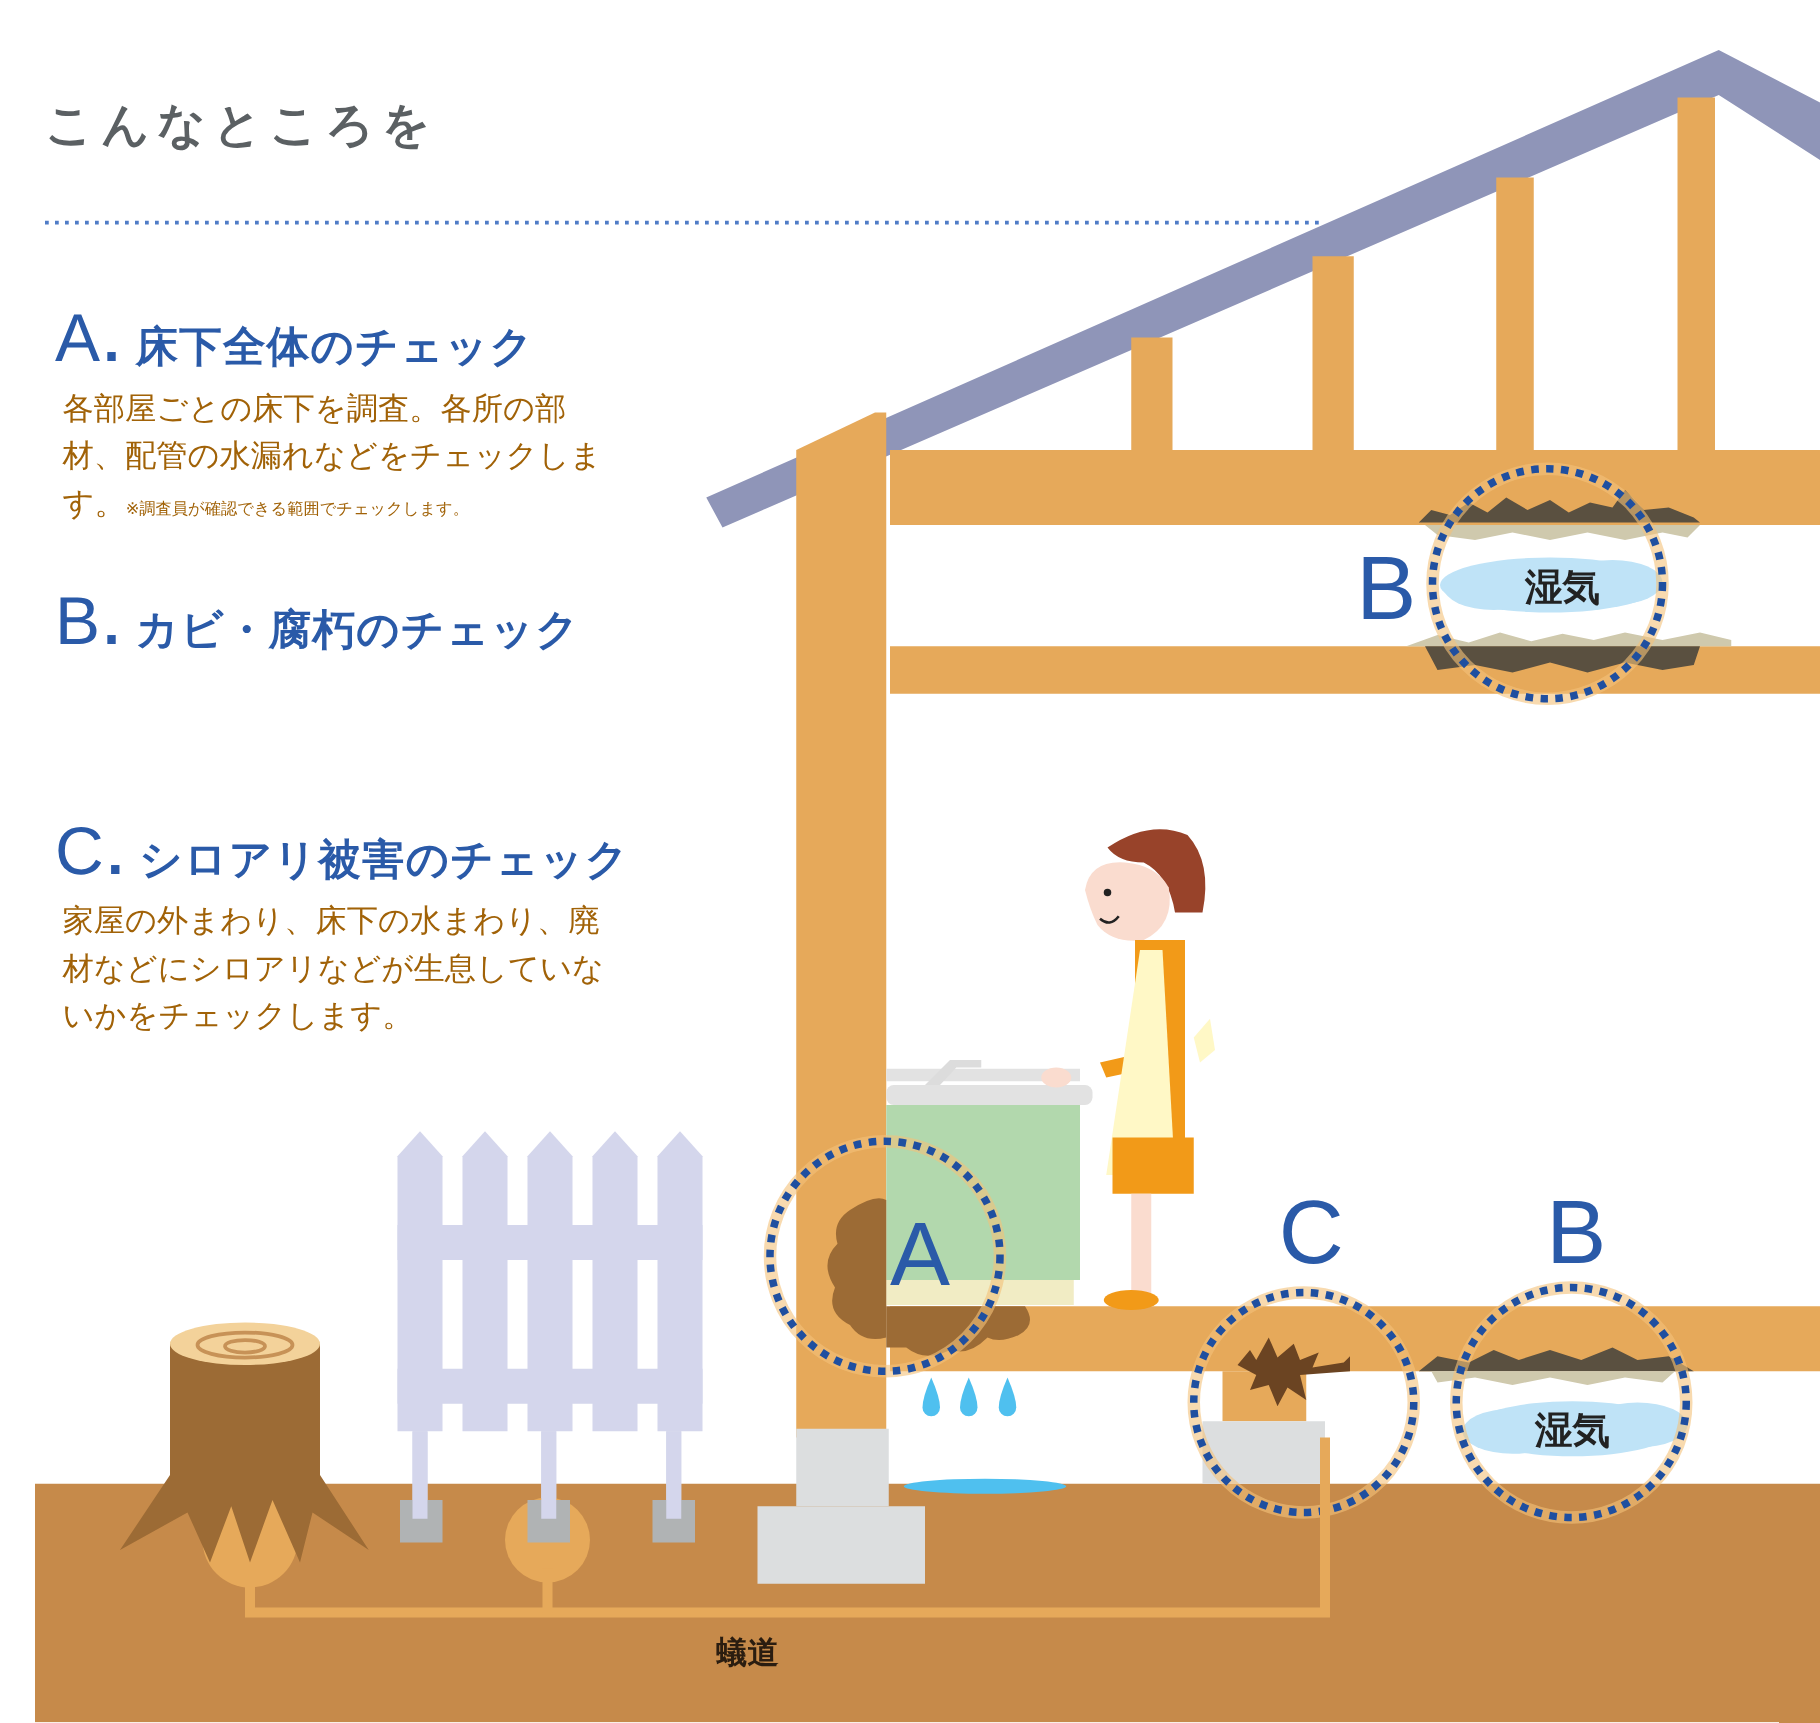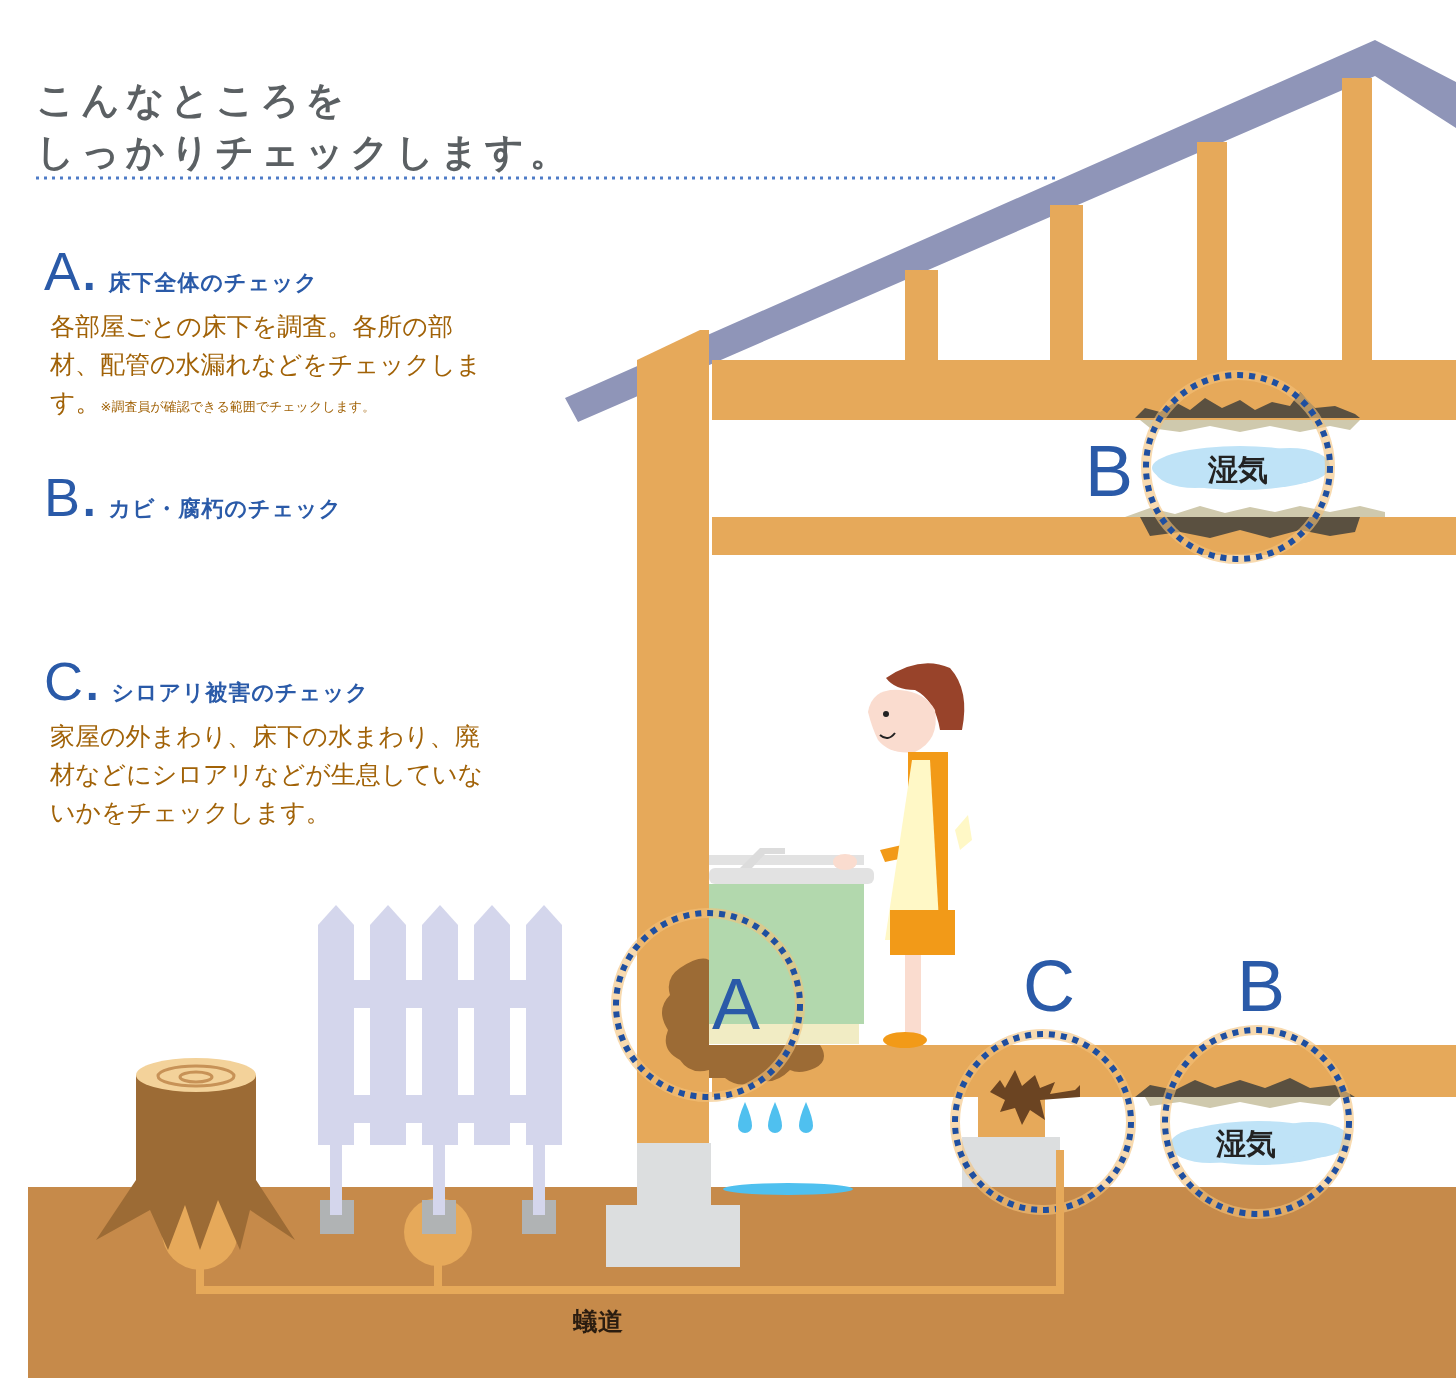--- a/index.html
+++ b/index.html
@@ -4,25 +4,25 @@
   <style>
     html, body { margin: 0; padding: 0; background: #ffffff; }
     .page { position: relative; width: 1456px; height: 1378px; overflow: hidden; background: #ffffff; font-family: "DejaVu Sans", "Liberation Sans", sans-serif; }
     svg.scene { position: absolute; left: 0; top: 0; }
     .headline { position: absolute; left: 36px; top: 74px; color: #5b6063; font-weight: bold; font-size: 38px; line-height: 52px; letter-spacing: 6px; margin: 0; }
     .headline span { display: block; }
     .section { position: absolute; left: 44px; }
     .sec-title { display: flex; align-items: baseline; color: #2a5aa8; margin: 0; }
     .sec-letter { font-size: 54px; font-family: "Liberation Sans", sans-serif; font-weight: normal; }
     .sec-dot { font-size: 38px; margin: 0 12px 0 2px; font-weight: bold; }
-    .sec-text { font-size: 22px; letter-spacing: 1px; text-align: center; }
+    .sec-text { font-size: 34px; letter-spacing: 1px; text-align: center; }
     .sec-body { color: #a16207; font-size: 25px; line-height: 38px; margin: 6px 0 0 6px; width: 500px; }
     .sec-note { font-size: 13px; }
     .lbl { position: absolute; color: #2a5aa8; font-family: "Liberation Sans", sans-serif; font-size: 72px; line-height: 72px; }
-    .moist { position: absolute; font-size: 30px; color: #222; font-weight: bold; }
+    .moist { position: absolute; font-size: 30px; color: #222; font-weight: bold; margin-left: 12px; }
     .ant-road { position: absolute; left: 573px; top: 1305px; font-size: 25px; color: #2b1d10; font-weight: bold; }
   </style>
 </head>
 <body>
 
 <div class="page">
 
   <svg class="scene" width="1456" height="1378" viewBox="0 0 1456 1378">
 
     <line x1="36" y1="178" x2="1060" y2="178" stroke="#4f7cc7" stroke-width="3" stroke-dasharray="3 5"></line>
@@ -153,21 +153,20 @@
     <g>
       <path d="M136,1075 L256,1075 L256,1180 L295,1240 L250,1210 L240,1250 L218,1200 L200,1250 L185,1205 L168,1250 L150,1210 L96,1240 L136,1180 Z" fill="#9c6b35"></path>
       <ellipse cx="196" cy="1075" rx="60" ry="17" fill="#f3d29a"></ellipse>
       <ellipse cx="196" cy="1076" rx="38" ry="10" fill="none" stroke="#c79257" stroke-width="3"></ellipse>
       <ellipse cx="196" cy="1077" rx="16" ry="5" fill="none" stroke="#c79257" stroke-width="3"></ellipse>
     </g>
   </svg>
 
   <h1 class="headline">
     <span>こんなところを</span>
-    <span>しっかりチェックします。</span>
   </h1>
 
   <div class="section" style="top:240px;">
     <h2 class="sec-title">
       <span class="sec-letter">A</span>
         <span class="sec-dot">.</span>
       <span class="sec-text">床下全体のチェック</span>
     </h2>
     <div class="sec-body">
       <div>各部屋ごとの床下を調査。各所の部</div>

